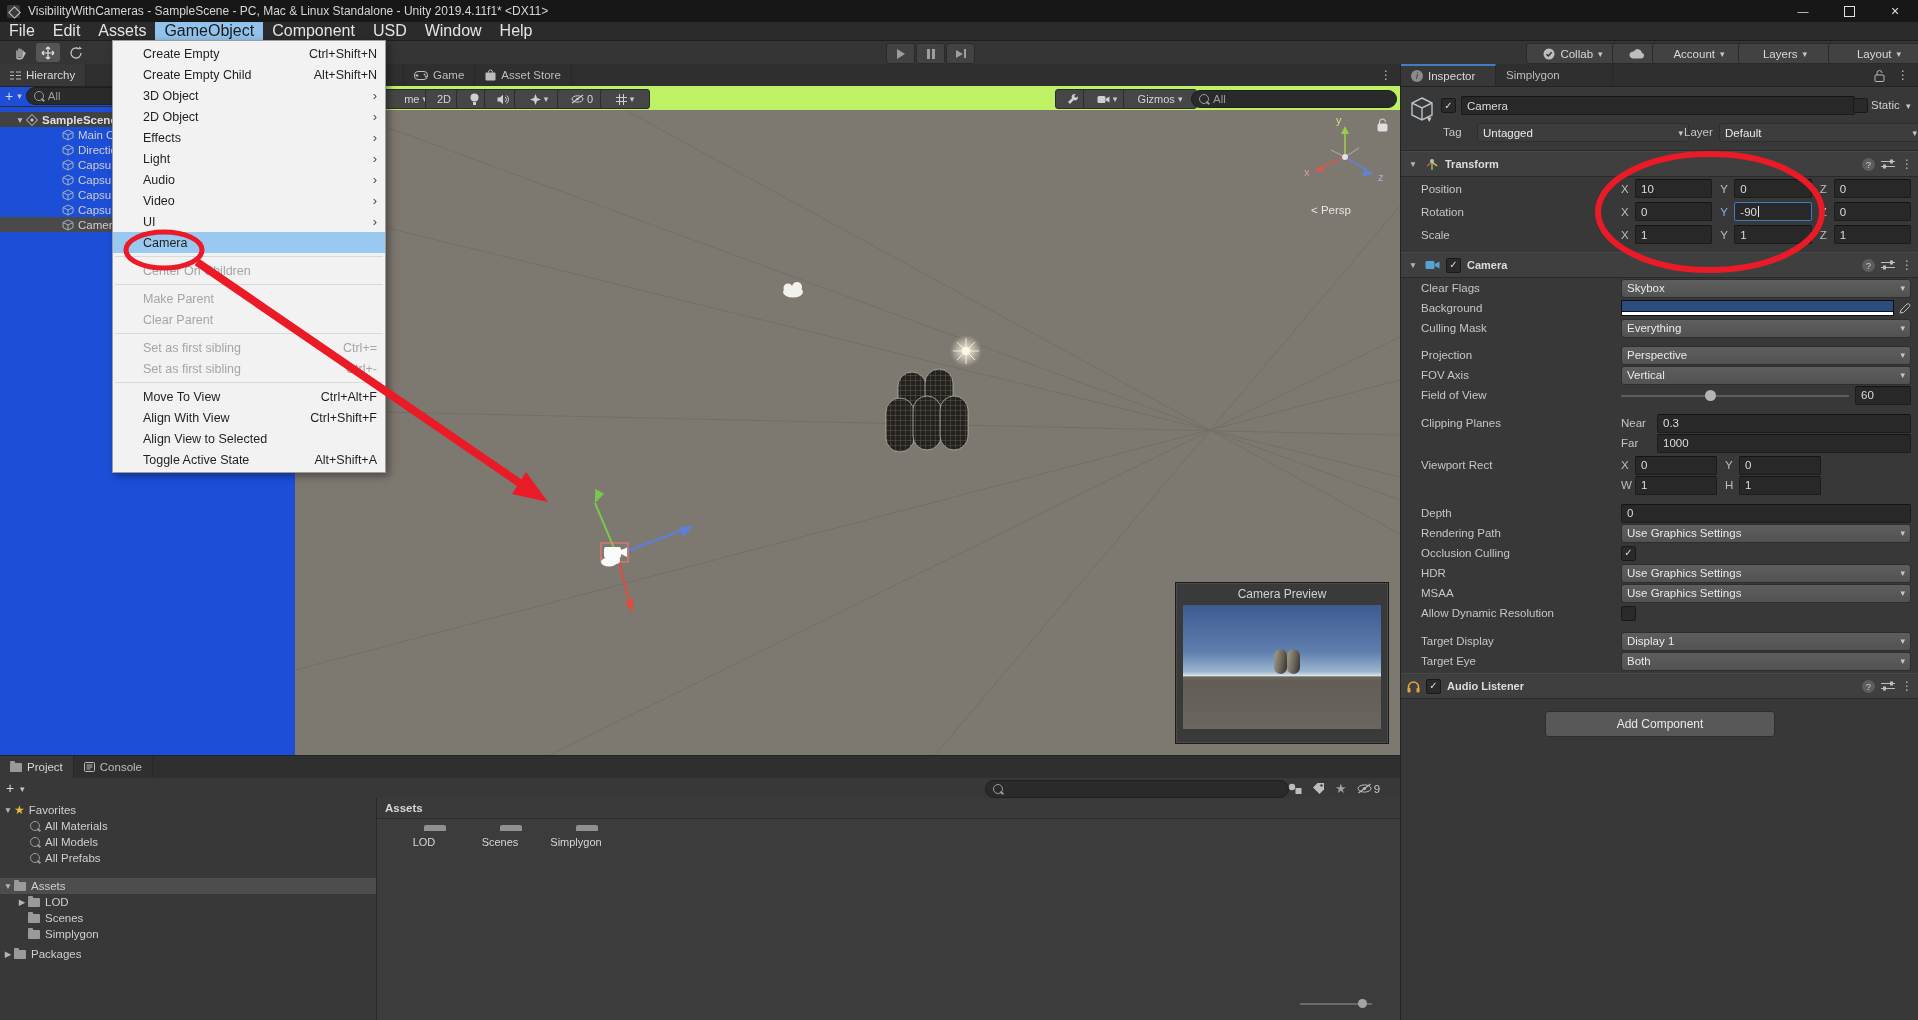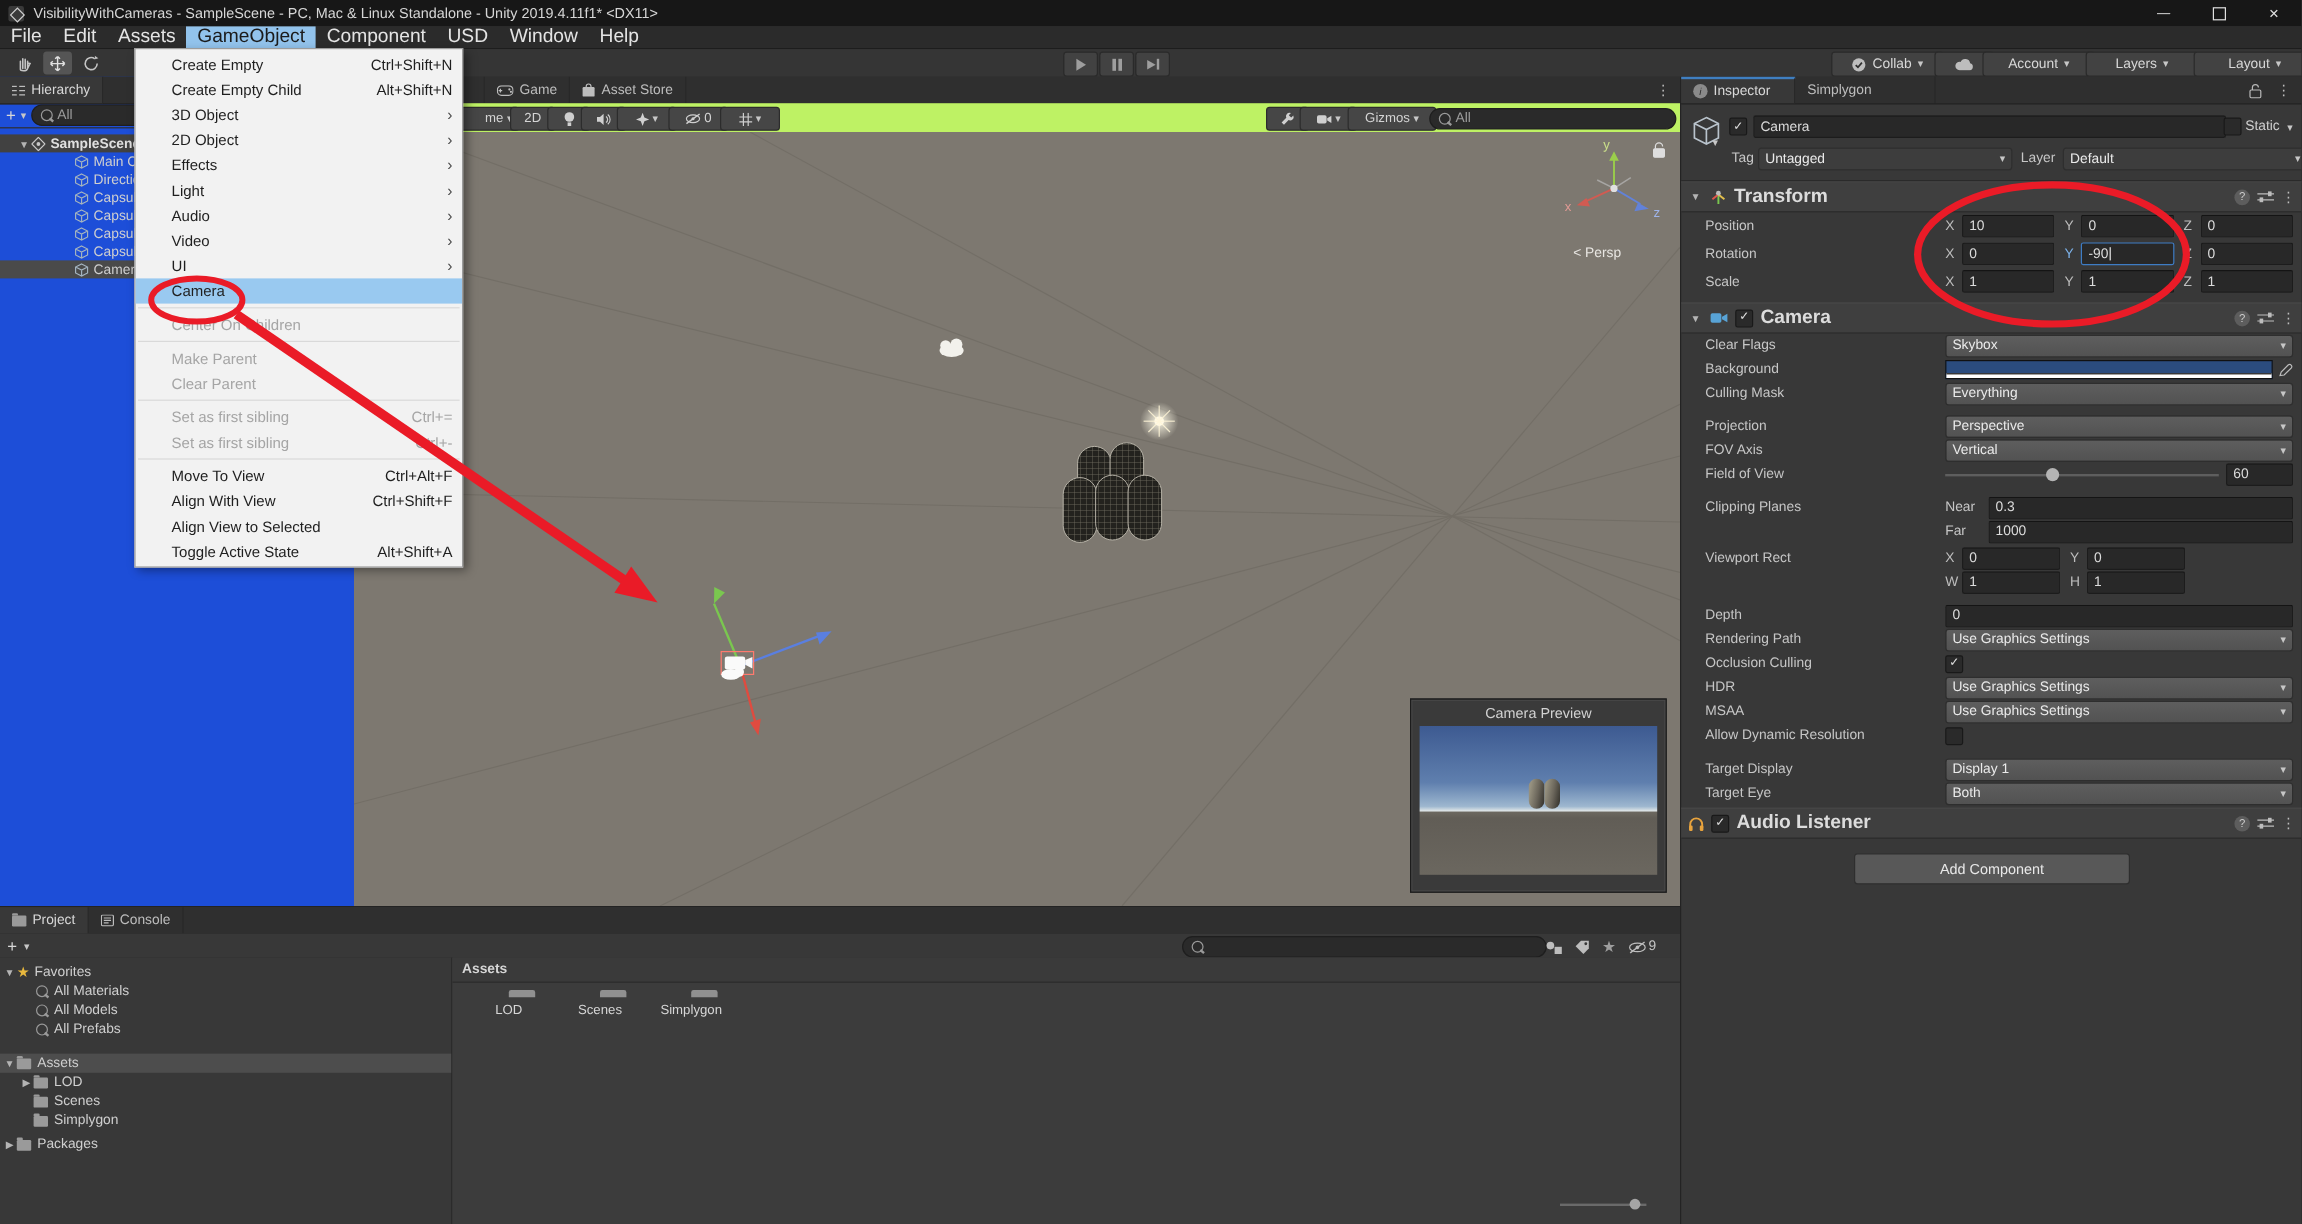--- a/index.html
+++ b/index.html
@@ -49,21 +49,21 @@
   #viewport{position:absolute;left:0;top:46px;width:1105px;height:645px;background:#7d7870;overflow:hidden;}
   #campreview{position:absolute;left:880px;top:472px;width:212px;height:160px;background:#3a3a3a;border:1px solid #1c1c1c;box-shadow:0 0 0 1px #4a4a4a inset;}
   #campreview .cp-title{height:22px;display:flex;align-items:center;justify-content:center;color:#d2d2d2;font-size:12px;}
   #campreview .cp-img{margin:0 7px;height:124px;position:relative;overflow:hidden;
      background:linear-gradient(#3d5a91 0%,#5f7fae 38%,#9db7cf 54%,#dde4e6 57%,#6b675f 58%,#615d56 62%,#6b675f 100%);}
   .cp-capsule{position:absolute;width:13px;height:25px;border-radius:7px;background:linear-gradient(100deg,#96917f 15%,#6b665b 55%,#36342e 95%);}
   
   #inspector{left:1400px;top:64px;width:518px;height:956px;background:#383838;border-left:1px solid #232323;}
   #insp-scroll{position:absolute;left:0;top:24px;right:0;}
   .comp-header{height:24px;background:#3f3f3f;border-top:1px solid #484848;border-bottom:1px solid #2a2a2a;display:flex;align-items:center;gap:6px;padding:0 6px;}
-  .comp-header .title{font-weight:bold;color:#dcdcdc;font-size:16px;}
+  .comp-header .title{font-weight:bold;color:#dcdcdc;font-size:11px;}
   .comp-header .spacer{flex:1;}
   .irow{display:flex;align-items:center;height:20px;padding:0 8px 0 20px;}
   .irow .lbl{width:200px;color:#c6c6c6;flex:none;}
   .ctl{flex:1;display:flex;align-items:center;}
   .ctl .drop,.ctl .fld{flex:1;text-align:right;}
   .axis{width:14px;color:#bdbdbd;flex:none;}
   .vfld{flex:1;margin-right:8px;}
   .vfld:last-child{margin-right:0;}
   .colorfld{flex:1;height:14px;background:#2b4c7e;border:1px solid #111;position:relative;}
   .colorfld:after{content:"";position:absolute;left:0;right:0;bottom:0;height:3px;background:#fff;border-top:1px solid #111;}
@@ -464,21 +464,21 @@
             <span>✓</span>
           </span>
         <span class="fld" style="position:absolute;left:60px;top:8px;width:382px">
             <span>Camera</span>
           </span>
         <span class="cb" style="position:absolute;left:452px;top:10px"></span>
         <span style="position:absolute;left:470px;top:11px;color:#cfcfcf">Static</span>
         <span class="caret" style="position:absolute;left:505px;top:13px">▾</span>
 
         <span style="position:absolute;left:42px;top:38px;color:#c6c6c6">Tag</span>
-        <span class="drop dark" style="position:absolute;left:64px;top:35px;width:200px">
+        <span class="drop dark" style="position:absolute;left:76px;top:35px;width:200px">
           <span>Untagged</span>
             <span class="caret">▾</span>
         </span>
         <span style="position:absolute;left:283px;top:38px;color:#c6c6c6">Layer</span>
         <span class="drop dark" style="position:absolute;left:318px;top:35px;width:192px">
           <span>Default</span>
             <span class="caret">▾</span>
         </span>
       </div>
 

